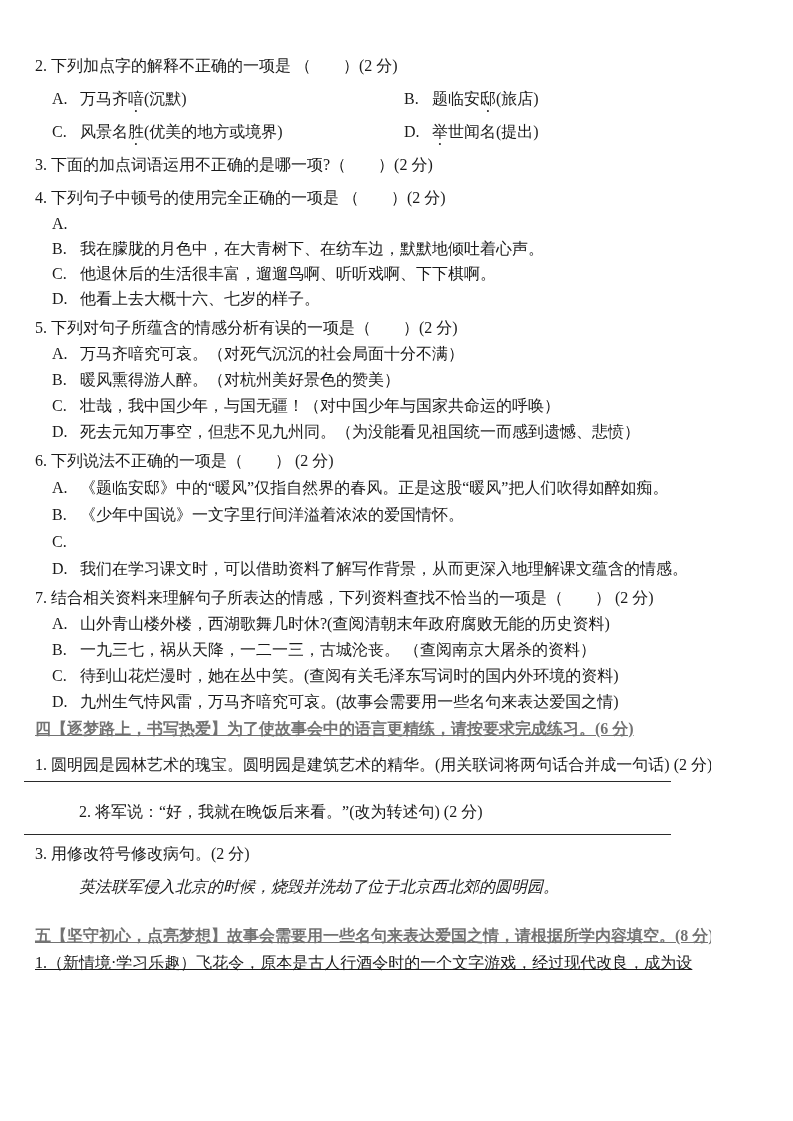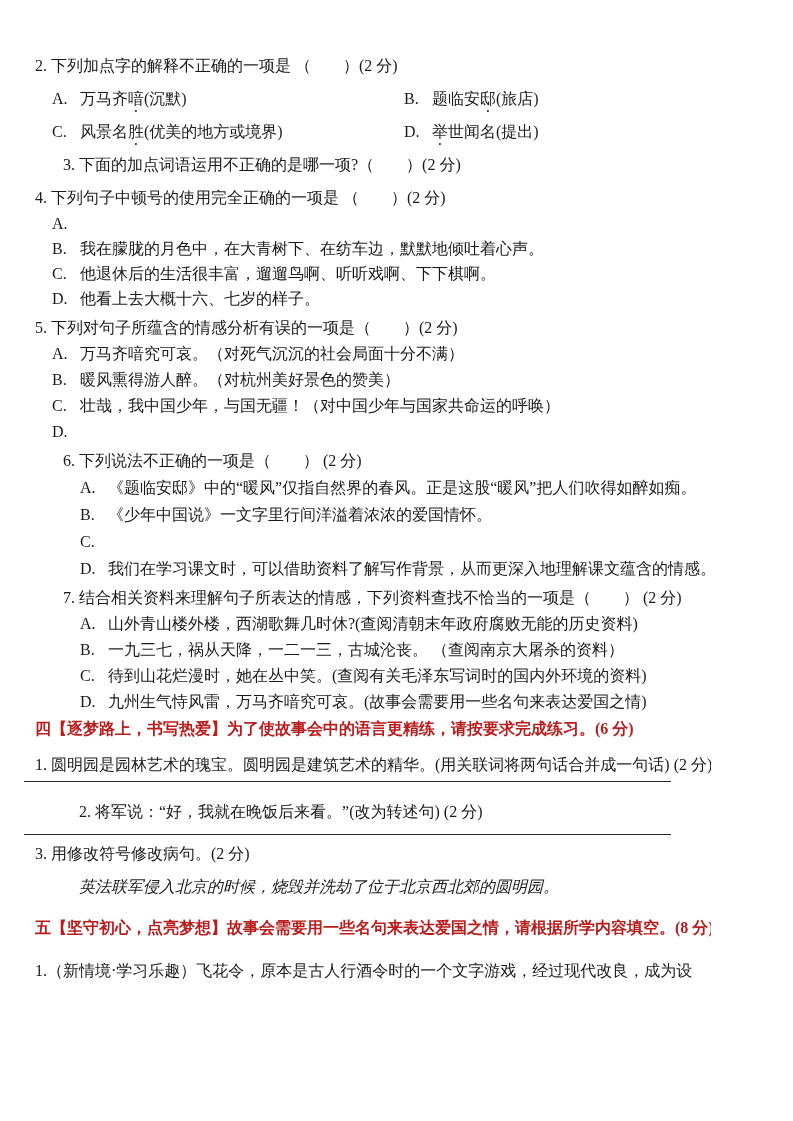--- a/index.html
+++ b/index.html
@@ -29,23 +29,23 @@
   .para { line-height:31px; text-indent:2em; text-align:justify; margin-top:0; }
 
   
   .dot {
     -webkit-text-emphasis:filled dot #1a1a1a;
     -webkit-text-emphasis-position:under right;
     text-emphasis:filled dot #1a1a1a;
     text-emphasis-position:under right;
   }
 
-  .mt2 { margin-top:2px;margin-left:28px; } .mt3 { margin-top:3px; } .mt6 { margin-top:6px; }
+  .mt2 { margin-top:2px; } .mt3 { margin-top:3px; } .mt6 { margin-top:6px; }
 
-  .sec-header { color:#b91c1c; font-weight:700; line-height:27px; white-space:nowrap; }
+  .sec-header { color:#737373; font-weight:700; line-height:27px; white-space:nowrap;text-decoration:underline; }
 
   .sub-q { line-height:27px; white-space:nowrap; }
 
   .answer-line { height:0; border-bottom:1.6px solid #2a2a2a; margin:3px -8px 0 -11px; }
 
   .indent-sentence { line-height:27px; padding-left:44px; white-space:nowrap; }
 </style>
 </head>
 <body>
 
@@ -108,20 +108,21 @@
       <div class="opt">
           <span class="letter">B.</span>
           <span class="opt-text">暖风熏得游人醉。（对杭州美好景色的赞美）</span>
         </div>
       <div class="opt">
           <span class="letter">C.</span>
           <span class="opt-text">壮哉，我中国少年，与国无疆！（对中国少年与国家共命运的呼唤）</span>
         </div>
       <div class="opt">
           <span class="letter">D.</span>
+          <span class="opt-text">死去元知万事空，但悲不见九州同。（为没能看见祖国统一而感到遗憾、悲愤）</span>
         </div>
     </div>
   </section>
 
   <section class="mt2">
     <div class="q-title">6. 下列说法不正确的一项是（　　） (2 分)</div>
     <div class="opts-27">
       <div class="opt">
           <span class="letter">A.</span>
           <span class="opt-text">《题临安邸》中的“暖风”仅指自然界的春风。正是这股“暖风”把人们吹得如醉如痴。</span>
@@ -166,17 +167,17 @@
     <div class="sec-header">四【逐梦路上，书写热爱】为了使故事会中的语言更精练，请按要求完成练习。(6 分)</div>
     <div class="sub-q" style="margin-top:9px;">1. 圆明园是园林艺术的瑰宝。圆明园是建筑艺术的精华。(用关联词将两句话合并成一句话) (2 分)</div>
     <div class="answer-line"></div>
     <div class="sub-q" style="margin-top:16px;margin-left:44px;">2. 将军说：“好，我就在晚饭后来看。”(改为转述句) (2 分)</div>
     <div class="answer-line" style="margin-top:9px;"></div>
     <div class="sub-q" style="margin-top:5px;">3. 用修改符号修改病句。(2 分)</div>
     <div class="indent-sentence" style="margin-top:6px;font-style:italic;">英法联军侵入北京的时候，烧毁并洗劫了位于北京西北郊的圆明园。</div>
   </section>
 
   <section>
-    <div class="sec-header" style="margin-top:14px;">五【坚守初心，点亮梦想】故事会需要用一些名句来表达爱国之情，请根据所学内容填空。(8 分)</div>
-    <div class="sub-q" style="margin-top:16px;">1.（新情境·学习乐趣）飞花令，原本是古人行酒令时的一个文字游戏，经过现代改良，成为设</div>
+    <div class="sec-header" style="margin-top:22px;">五【坚守初心，点亮梦想】故事会需要用一些名句来表达爱国之情，请根据所学内容填空。(8 分)</div>
+    <div class="sub-q" style="margin-top:0;text-decoration:underline;">1.（新情境·学习乐趣）飞花令，原本是古人行酒令时的一个文字游戏，经过现代改良，成为设</div>
   </section>
 
 </div>
 
 </body></html>

